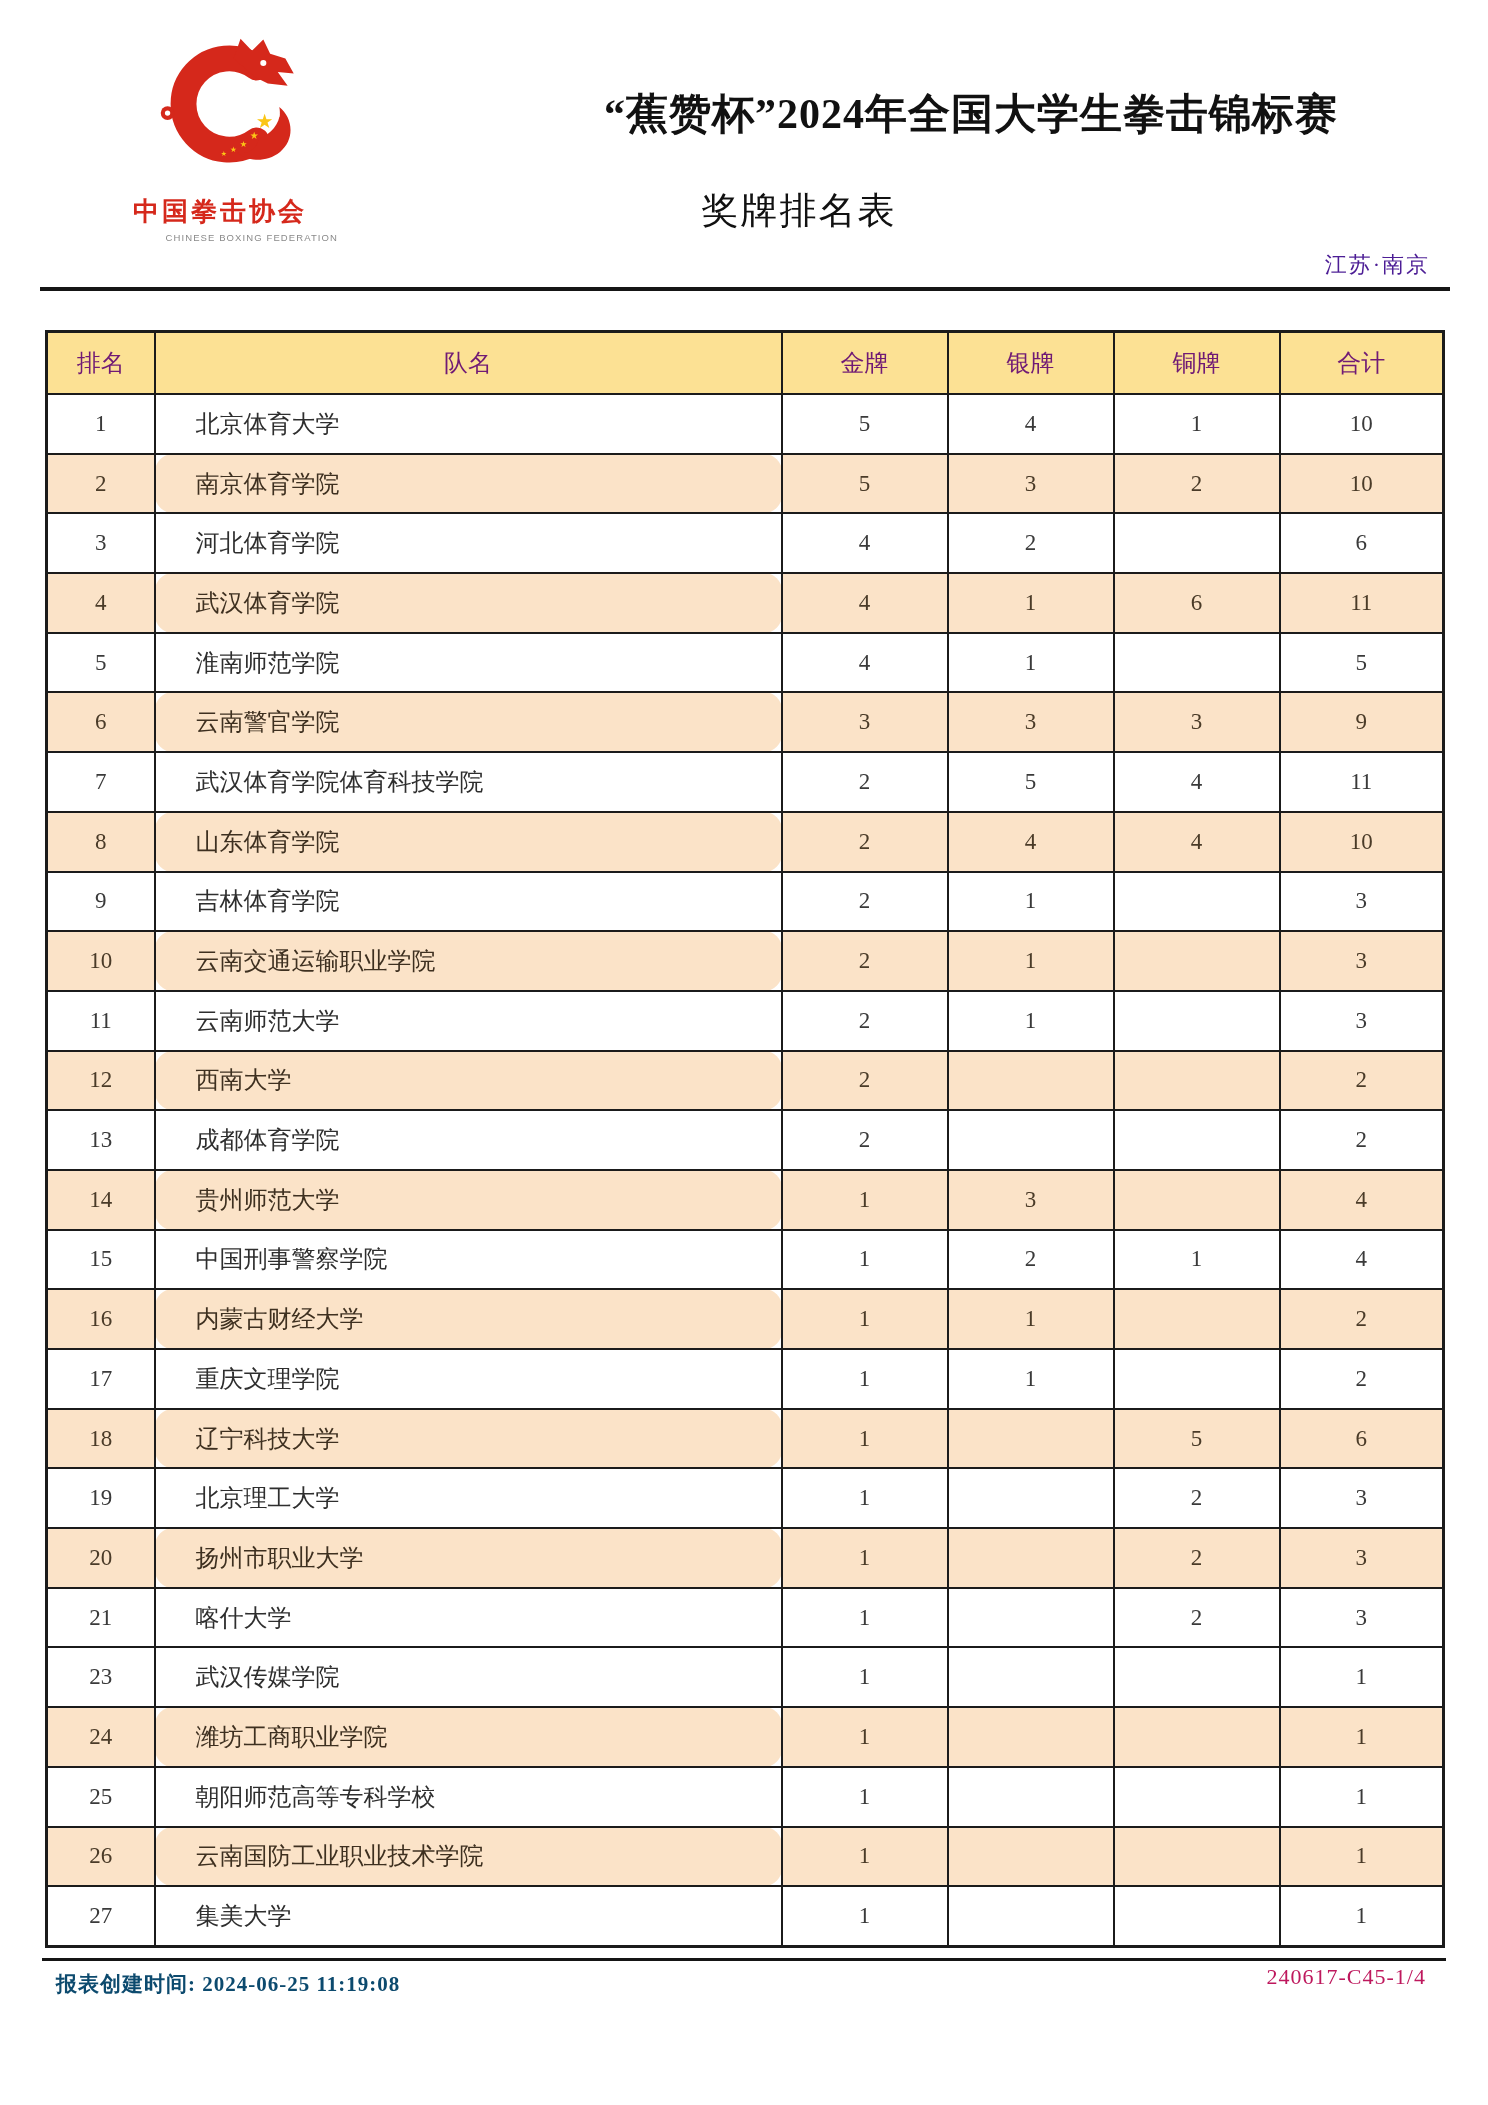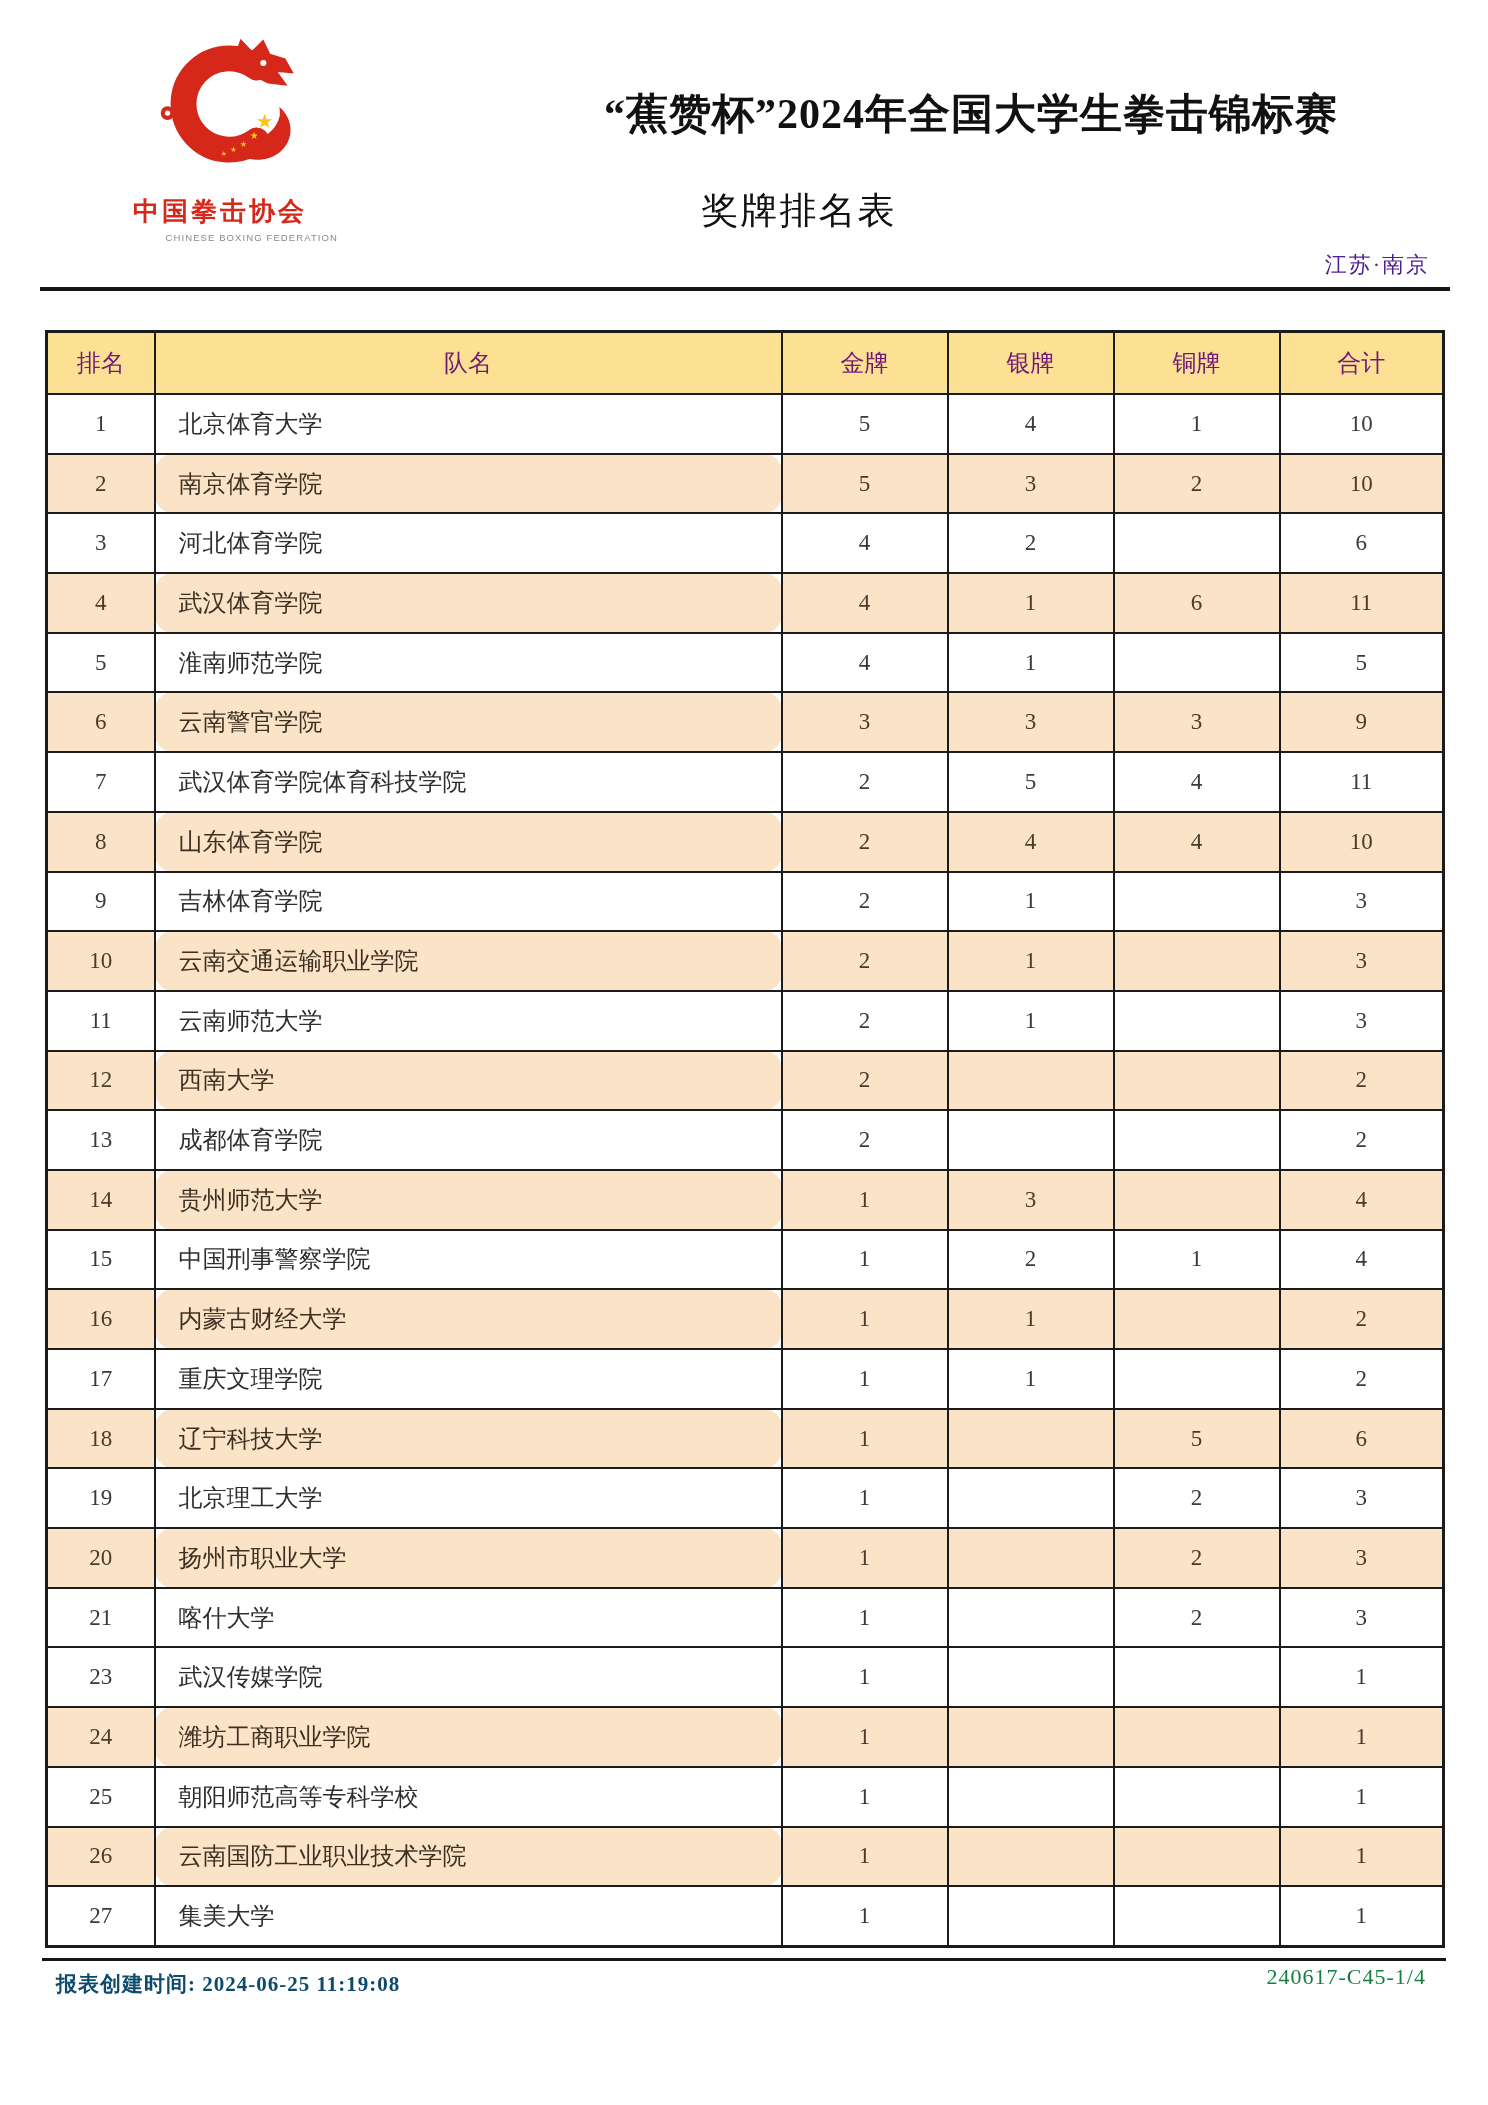--- a/index.html
+++ b/index.html
@@ -26,26 +26,26 @@
   table.medal-table{
     position:absolute;left:45px;top:330px;
     width:1397px;border-collapse:collapse;table-layout:fixed;
     border:3px solid #1b1b1b;
     font-size:24px;
   }
   .medal-table th,.medal-table td{border:2px solid #1b1b1b;text-align:center;vertical-align:middle;overflow:hidden;white-space:nowrap;}
   .medal-table thead th{height:58px;background:#fce194;font-weight:normal;font-size:24px;color:#701a75;}
   .medal-table tbody td{height:55.7px;font-size:23px;color:#3a3a3a;background:#ffffff;}
   .medal-table tbody tr.stripe td{background:#fbe3c8;color:#4a3b28;}
-  .medal-table tbody td.team{text-align:left;padding-left:23px;font-size:24px;color:#2e2e2e;}
+  .medal-table tbody td.team{text-align:left;padding-left:40px;font-size:24px;color:#2e2e2e;}
   .medal-table tbody tr.stripe td.team{color:#3e3020;border-radius:18px;}
   
   .footer-rule{position:absolute;left:42px;right:42px;top:1958px;height:3px;background:#151515;}
   .footer-left{position:absolute;left:56px;top:1970px;font-size:21px;color:#0c4a6e;letter-spacing:1px;font-weight:bold;}
-  .footer-right{position:absolute;right:62px;top:1964px;font-size:22px;color:#15803d;letter-spacing:1px;}
+  .footer-right{position:absolute;right:62px;top:1964px;font-size:22px;color:#be185d;letter-spacing:1px;}
 </style>
 </head>
 <body>
 
 <div class="page">
 
   <div class="logo">
     <svg viewBox="0 0 200 200" width="152" height="152" aria-hidden="true">
 
       <path d="M148 52 A60 60 0 1 0 148 148" fill="none" stroke="#d5281b" stroke-width="34" stroke-linecap="round"></path>

